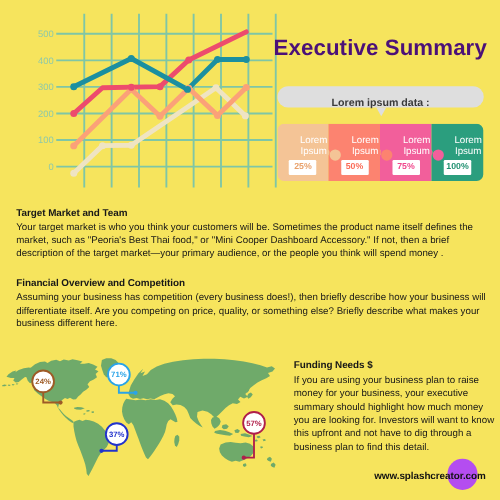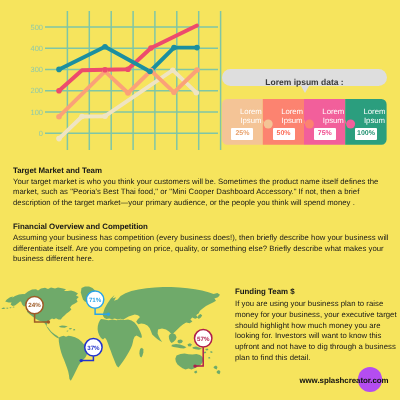--- a/index.html
+++ b/index.html
@@ -104,20 +104,21 @@
         <circle cx="115" cy="69.3" r="2.8" fill="#ED4B6D"></circle>
         <circle cx="138" cy="48.0" r="2.8" fill="#ED4B6D"></circle>
         <circle cx="46" cy="69.4" r="2.8" fill="#1B8FA0"></circle>
         <circle cx="92" cy="46.8" r="2.8" fill="#1B8FA0"></circle>
         <circle cx="137" cy="71.5" r="2.8" fill="#1B8FA0"></circle>
         <circle cx="161" cy="47.6" r="2.8" fill="#1B8FA0"></circle>
         <circle cx="184" cy="47.6" r="2.8" fill="#1B8FA0"></circle>
       </g>
     </svg>
   </div>
+  <div class="title">Executive Summary</div>
   <div class="bubble">
     <div class="lbl">Lorem ipsum data :</div>
     <div class="tail"></div>
   </div>
 
   <div class="cards">
     <svg width="166" height="47" viewBox="0 0 166 47">
       <path fill="#F4C496" d="M5.2,0 H40.8 V20.5 a4.5,4.5 0 0 1 0,4.8 V45.7 H5.2 a5.2,5.2 0 0 1 -5.2,-5.2 V5.2 a5.2,5.2 0 0 1 5.2,-5.2 Z"></path>
       <path fill="#FC8370" d="M40.8,0 H82 V20.5 a4.5,4.5 0 0 1 0,4.8 V45.7 H40.8 V25.3 a4.5,4.5 0 0 0 0,-4.8 Z"></path>
       <path fill="#F25F9B" d="M82,0 H123.2 V20.5 a4.5,4.5 0 0 1 0,4.8 V45.7 H82 V25.3 a4.5,4.5 0 0 0 0,-4.8 Z"></path>
@@ -261,19 +262,19 @@
         <g>
           <path d="M203.2,62.2 V81.1 H195" fill="none" stroke="#B01F4A" stroke-width="1.5"></path>
           <circle cx="195" cy="81.1" r="1.7" fill="#B01F4A"></circle>
           <circle cx="203.2" cy="53.3" r="8.7" fill="#FFFFFF" stroke="#B01F4A" stroke-width="1.5"></circle>
           <text class="pinlbl" x="203.2" y="55.6" text-anchor="middle" fill="#B01F4A">57%</text>
         </g>
       </g>
     </svg>
   </div>
   <div class="sec sec3" style="left:235px;top:286.5px;width:163px;">
-    <h3>Funding Team $</h3>
-    <p>If you are using your business plan to raise money for your business, your executive target should highlight how much money you are looking for. Investors will want to know this upfront and not have to dig through a business plan to find this detail.</p>
+    <h3>Funding Needs $</h3>
+    <p>If you are using your business plan to raise money for your business, your executive summary should highlight how much money you are looking for. Investors will want to know this upfront and not have to dig through a business plan to find this detail.</p>
   </div>
 
   <div class="logodot"></div>
   <div class="footer">www.splashcreator.com</div>
 </div>
 
 </body></html>

